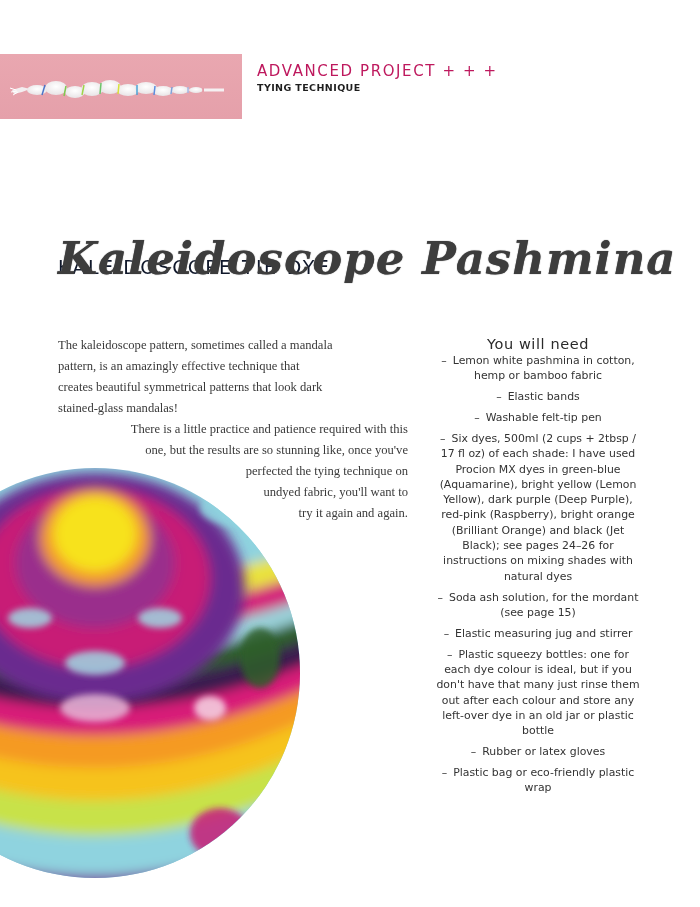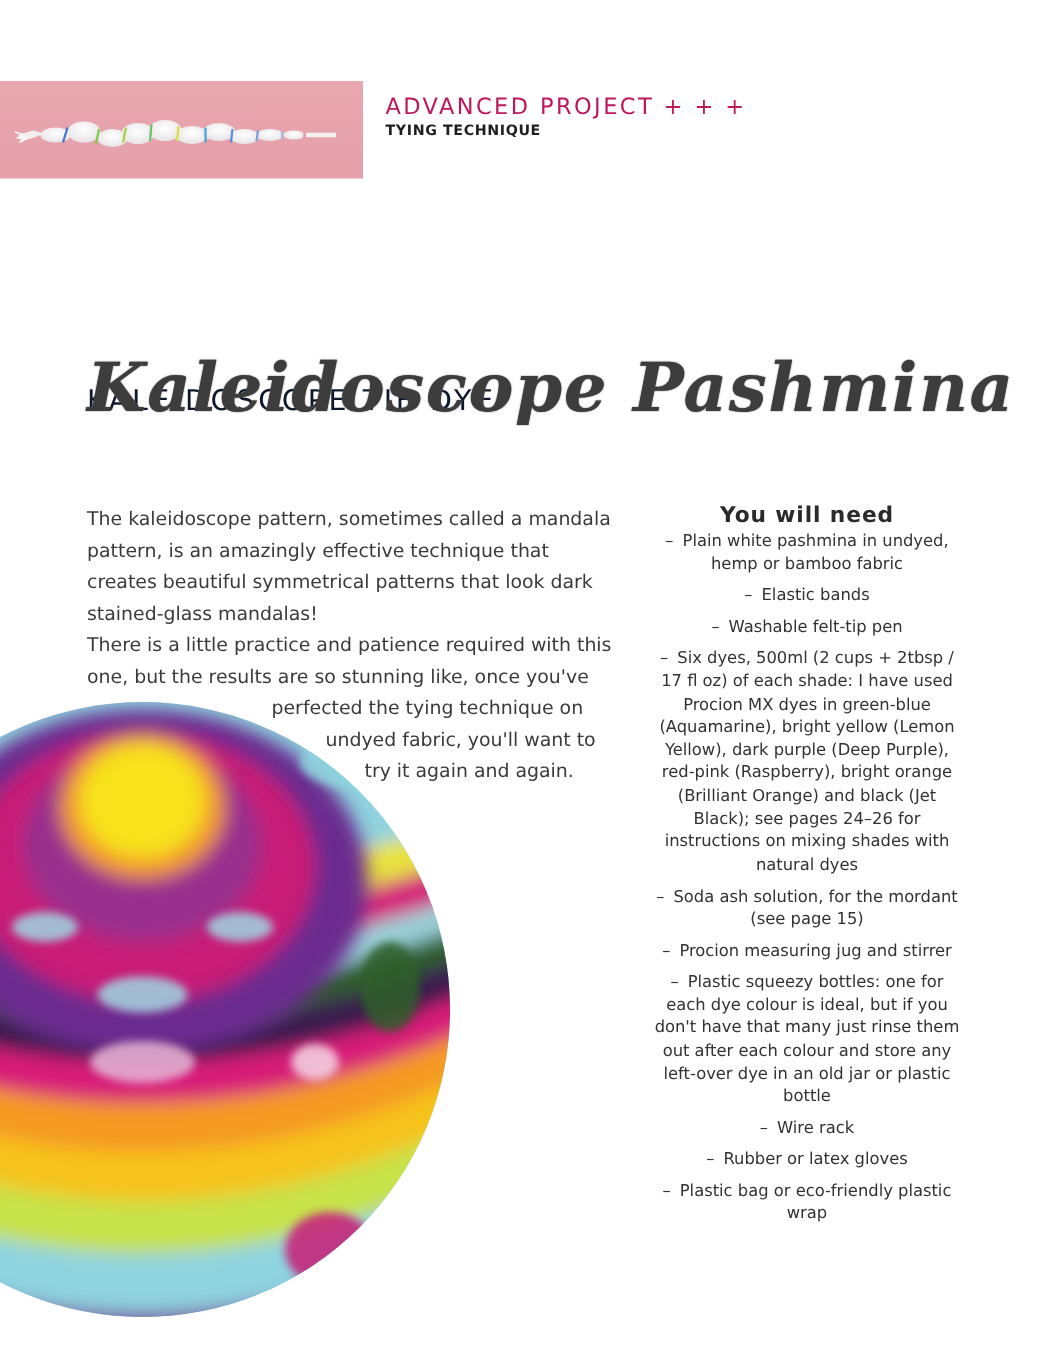--- a/index.html
+++ b/index.html
@@ -35,35 +35,35 @@
     font-size: 45px; letter-spacing: 1px; color: #3d3d3d;
     text-shadow: 0 0 1px #555;
   }
 
   
   .body-text {
     position: absolute; left: 58px; top: 335px; width: 350px;
     font-family: "DejaVu Sans", sans-serif; font-size: 12.6px; line-height: 21px; color: #3a3a3a;
   }
   .body-text p { margin-bottom: 0; }
-  .line { display: block; white-space: nowrap; }
+  .line { display: block; white-space: nowrap; font-family: Liberation Serif, serif; }
   .p2 { margin-top: 0px; }
 
   
   .tiedye {
     position: absolute; left: -110px; top: 468px; width: 410px; height: 410px;
     border-radius: 50%; overflow: hidden;
   }
 
   
   .needs {
     position: absolute; left: 436px; top: 336px; width: 204px;
     text-align: center; font-family: "DejaVu Sans", sans-serif; color: #333;
   }
-  .needs-title { font-size: 14.5px; font-weight: bold; letter-spacing: 0.6px; line-height: 17px; color: #2a2a2a; }
+  .needs-title { font-size: 14.5px; font-weight: normal; letter-spacing: 0.6px; line-height: 17px; color: #2a2a2a; }
   .needs ul { list-style: none; }
   .needs li { font-size: 10.9px; line-height: 15.3px; margin-bottom: 5.6px; }
   .needs li .dash { margin-right: 6px; }
 </style>
 </head>
 <body>
 
 <div class="banner">
   <svg width="242" height="65" viewBox="0 0 242 65">
     <defs>
@@ -158,36 +158,35 @@
   </svg>
 </div>
 
 <div class="body-text">
   <p>
     <span class="line">The kaleidoscope pattern, sometimes called a mandala</span>
     <span class="line">pattern, is an amazingly effective technique that</span>
     <span class="line">creates beautiful symmetrical patterns that look dark</span>
     <span class="line">stained-glass mandalas!</span>
   </p>
-  <p class="p2" style="margin-top:0;">
+  <p class="p2" style="margin-top:0;text-align:right;">
     <span class="line">There is a little practice and patience required with this</span>
     <span class="line">one, but the results are so stunning like, once you've</span>
     <span class="line" style="padding-left:123px;">perfected the tying technique on</span>
     <span class="line" style="padding-left:159px;">undyed fabric, you'll want to</span>
     <span class="line" style="padding-left:185px;">try it again and again.</span>
   </p>
 </div>
 
 <div class="needs">
   <div class="needs-title">You will need</div>
   <ul>
-    <li><span class="dash">–</span><span>Plain white pashmina in undyed, hemp or bamboo fabric</span></li>
+    <li><span class="dash">–</span><span>Lemon white pashmina in cotton, hemp or bamboo fabric</span></li>
     <li><span class="dash">–</span><span>Elastic bands</span></li>
     <li><span class="dash">–</span><span>Washable felt-tip pen</span></li>
     <li><span class="dash">–</span><span>Six dyes, 500ml (2 cups + 2tbsp / 17 fl oz) of each shade: I have used Procion MX dyes in green-blue (Aquamarine), bright yellow (Lemon Yellow), dark purple (Deep Purple), red-pink (Raspberry), bright orange (Brilliant Orange) and black (Jet Black); see pages 24–26 for instructions on mixing shades with natural dyes</span></li>
     <li><span class="dash">–</span><span>Soda ash solution, for the mordant (see page 15)</span></li>
-    <li><span class="dash">–</span><span>Procion measuring jug and stirrer</span></li>
+    <li><span class="dash">–</span><span>Elastic measuring jug and stirrer</span></li>
     <li><span class="dash">–</span><span>Plastic squeezy bottles: one for each dye colour is ideal, but if you don't have that many just rinse them out after each colour and store any left-over dye in an old jar or plastic bottle</span></li>
-    <li><span class="dash">–</span><span>Wire rack</span></li>
     <li><span class="dash">–</span><span>Rubber or latex gloves</span></li>
     <li><span class="dash">–</span><span>Plastic bag or eco-friendly plastic wrap</span></li>
   </ul>
 </div>
 
 </body></html>

